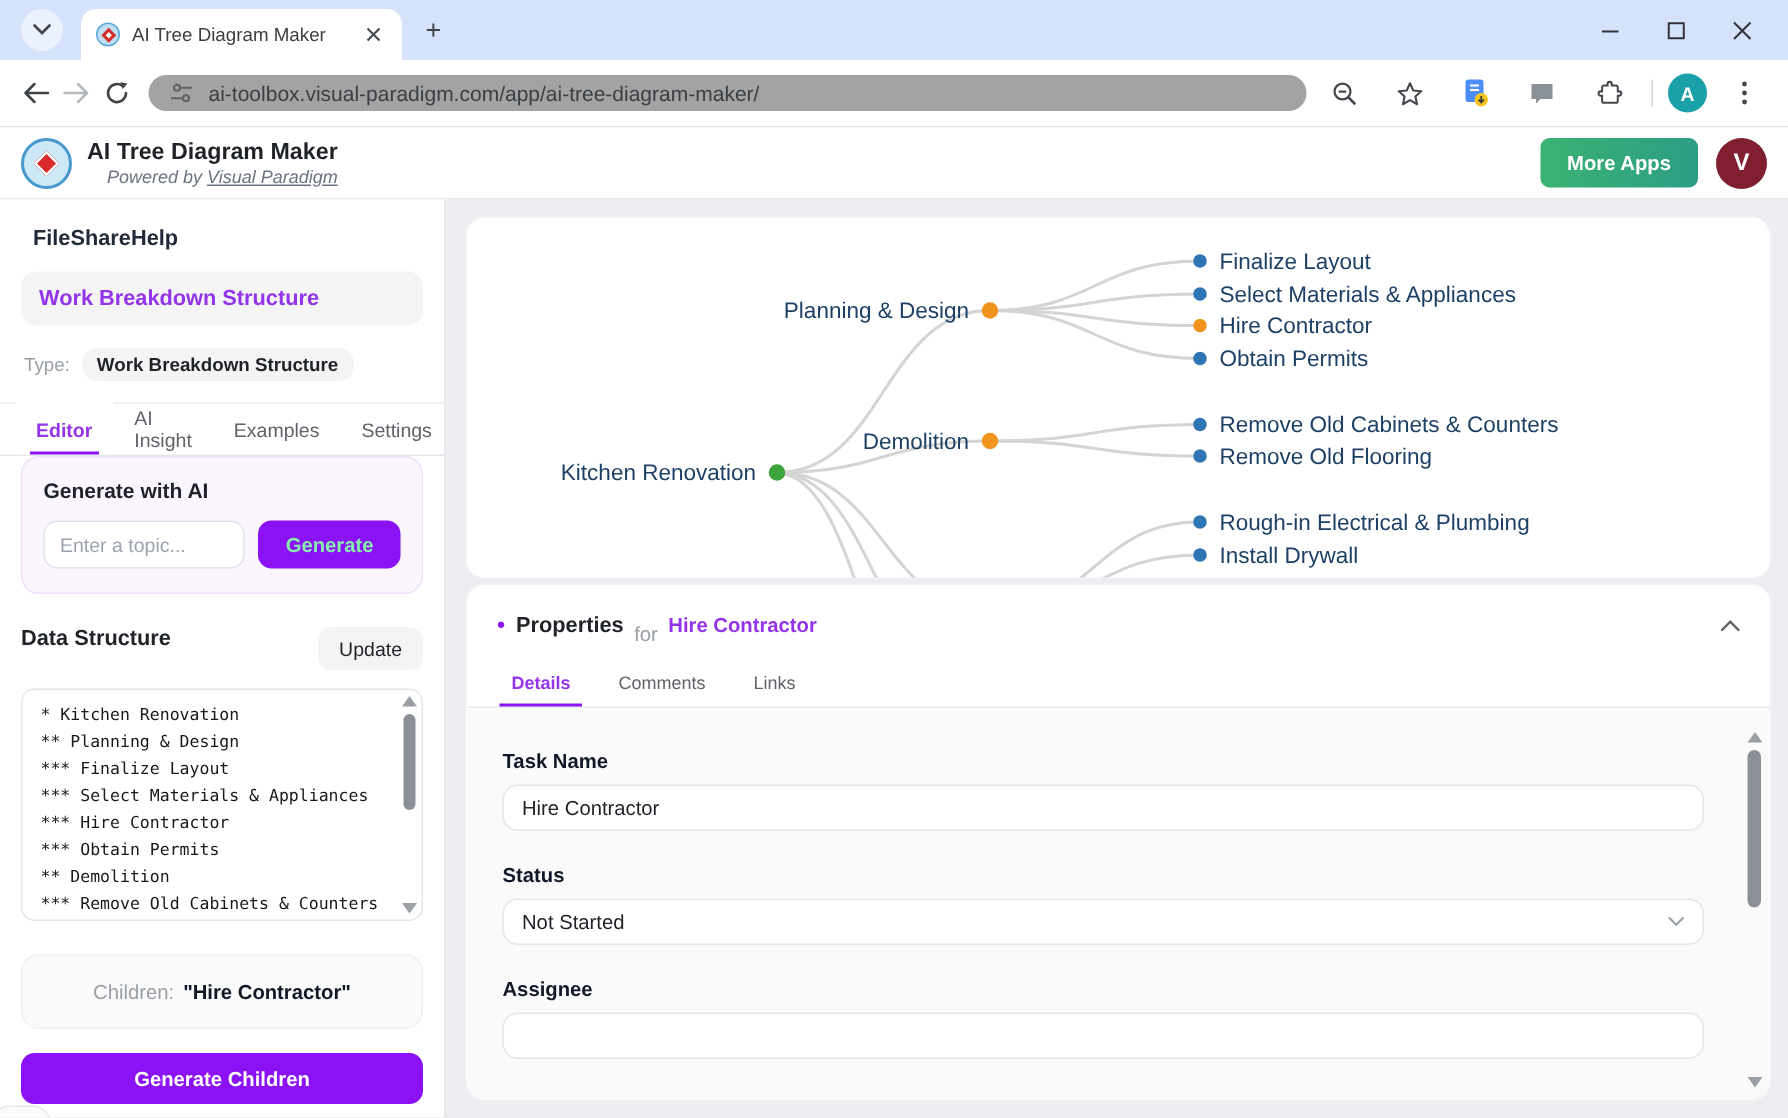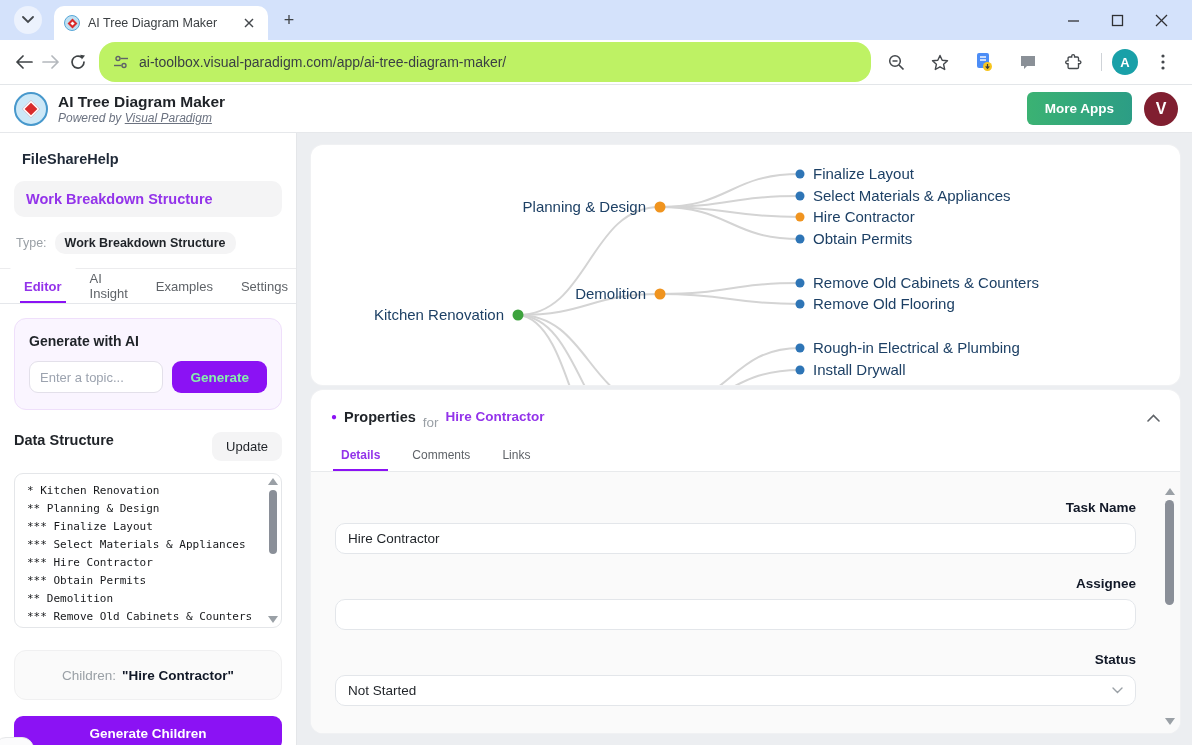--- a/index.html
+++ b/index.html
@@ -14,33 +14,33 @@
   .favicon { width:16px; height:16px; border-radius:50%; background:#bfe0f2; border:1px solid #58a7d8; position:relative; flex:0 0 16px; }
   .favicon::before { content:""; position:absolute; left:4px; top:4px; width:7px; height:7px; background:#d92b2b; transform:rotate(45deg); }
   .favicon::after { content:""; position:absolute; left:6px; top:6px; width:3px; height:3px; background:#fff; transform:rotate(45deg); }
   .tab-close { width:18px; height:18px; border-radius:50%; display:flex; align-items:center; justify-content:center; color:#45494d; font-size:13px; }
   .newtab-btn { width:26px; height:26px; margin-left:8px; border-radius:50%; display:flex; align-items:center; justify-content:center; color:#3f4346; font-size:18px; }
   .win-controls { position:absolute; right:0; top:0; height:40px; display:flex; align-items:center; gap:26px; padding-right:22px; }
   .win-btn { width:18px; height:18px; display:flex; align-items:center; justify-content:center; }
 
   .toolbar { height:45px; background:#fff; display:flex; align-items:center; border-bottom:1px solid #e3e6e9; padding:0 10px; }
   .nav-icon { width:32px; height:32px; border-radius:50%; display:flex; align-items:center; justify-content:center; margin:0 3px; }
-  .omnibox { flex:0 0 772px; height:40px; margin-left:8px; background:#bef264; border-radius:16px; display:flex; align-items:center; padding:0 14px; }
+  .omnibox { flex:0 0 772px; height:24px; margin-left:8px; background:#a3a3a3; border-radius:16px; display:flex; align-items:center; padding:0 14px; }
   .omnibox-url { font-size:14px; color:#3a3f44; margin-left:10px; }
   .toolbar-right { display:flex; align-items:center; margin-left:6px; gap:6px; }
   .ext-sep { width:1px; height:18px; background:#cfd3d8; margin:0 4px; }
   .avatar-a { width:26px; height:26px; border-radius:50%; background:#19a0a8; color:#fff; font-size:13px; font-weight:bold; display:flex; align-items:center; justify-content:center; }
 
   
   .app-header { height:48px; background:#fff; border-bottom:1px solid #e6e8eb; display:flex; align-items:center; padding:0 14px; }
   .vp-logo { width:34px; height:34px; border-radius:50%; background:#cde8f7; border:2px solid #4798cc; position:relative; }
   .vp-logo::before { content:""; position:absolute; left:9px; top:9px; width:12px; height:12px; background:#d92b2b; transform:rotate(45deg); box-shadow:0 0 0 1.5px #fff inset; }
   .app-title-wrap { margin-left:10px; }
   .app-title { font-size:15.5px; font-weight:bold; color:#1f2328; }
-  .powered { font-size:12px; color:#6b7280; font-style:italic; }
+  .powered { font-size:12px; color:#6b7280; font-style:italic;text-align:right; }
   .powered a { color:#6b7280; }
   .header-right { margin-left:auto; display:flex; align-items:center; gap:12px; }
   .more-apps { background:linear-gradient(90deg,#3bb273,#2c9d85); color:#fff; font-size:13.5px; font-weight:bold; border:none; border-radius:6px; padding:9px 18px; }
   .avatar-v { width:34px; height:34px; border-radius:50%; background:#801f30; color:#fff; font-weight:bold; font-size:16px; display:flex; align-items:center; justify-content:center; }
 
   
   .app-body { display:flex; height:612px; }
   .sidebar { width:297px; background:#fff; border-right:1px solid #e4e6e9; padding:10px 14px 0; position:relative; overflow:hidden; }
   .main { flex:1; position:relative; }
 
@@ -49,21 +49,21 @@
   .menu-item { font-size:14.5px; color:#1f2937; font-weight:bold; }
   .doc-title-box { margin-top:12px; background:#f4f4f5; border-radius:10px; padding:9px 12px; }
   .doc-title { color:#9333ea; font-size:14.5px; font-weight:bold; }
   .type-row { margin-top:15px; display:flex; align-items:center; gap:8px; padding-left:2px; }
   .type-label { color:#9aa0a6; font-size:12.5px; }
   .type-pill { background:#f4f4f5; border-radius:10px; padding:4px 10px; font-size:12.5px; color:#1f2328; font-weight:bold; }
   .side-tabs { margin:14px -14px 0; border-top:1px solid #ececee; border-bottom:1px solid #e5e7eb; display:flex; padding:0 10px; height:36px; align-items:stretch; }
   .side-tab { font-size:13px; color:#5f6368; display:flex; align-items:center; padding:0 14px; position:relative; }
   .side-tab.active { color:#9333ea; font-weight:bold; background:#fff; border-radius:8px 8px 0 0; margin-top:-6px; padding-top:6px; }
   .side-tab.active::after { content:""; position:absolute; left:10px; right:10px; bottom:0; height:2.5px; background:#8b12f4; }
-  .gen-panel { margin-top:14px; background:#faf5ff; border:1px solid #efdffb; border-radius:12px; padding:14px 14px 16px; }
+  .gen-panel { background:#faf5ff; border:1px solid #efdffb; border-radius:12px; padding:14px 14px 16px; }
   .gen-title { font-size:14px; font-weight:bold; color:#1f2328; }
   .gen-row { display:flex; gap:9px; margin-top:12px; }
   .gen-input { flex:1; min-width:0; height:32px; border:1px solid #e3e0ea; border-radius:9px; padding:0 10px; font-size:13px; color:#1f2328; background:#fff; font-family:"Liberation Sans",sans-serif; }
   .gen-input::placeholder { color:#9ca3af; }
   .gen-btn { background:#8b12f4; color:#86efac; border:none; border-radius:9px; font-size:13.5px; font-weight:bold; padding:0 18px; height:32px; }
   .ds-head { display:flex; align-items:flex-start; margin-top:22px; }
   .ds-title { font-size:14.5px; font-weight:bold; color:#1f2328; }
   .update-btn { margin-left:auto; background:#f4f4f5; border:none; border-radius:9px; font-size:13px; color:#1f2328; padding:7px 14px; }
   .ds-box { margin-top:12px; height:155px; border:1px solid #e4e6e9; border-radius:9px; background:#fff; position:relative; overflow:hidden; padding:8px 0 0 12px; }
   .ds-text { width:232px; font-family:"DejaVu Sans Mono", monospace; font-size:11px; line-height:18px; color:#16181b; white-space:pre-wrap; word-break:break-word; }
@@ -88,21 +88,21 @@
   .props-bullet { color:#8b12f4; font-size:10px; }
   .props-title { font-size:14.5px; font-weight:bold; color:#1f2328; }
   .props-for { font-size:13.5px; color:#9aa0a6;margin-top:12px; }
   .props-target { font-size:13.5px; color:#9333ea; font-weight:bold; }
   .props-collapse { margin-left:auto; }
   .props-tabs { display:flex; padding:0 14px; border-bottom:1px solid #e8eaec; height:33px; }
   .props-tab { font-size:12px; color:#5f6368; padding:0 16px; display:flex; align-items:center; position:relative; }
   .props-tab.active { color:#9333ea; font-weight:bold; }
   .props-tab.active::after { content:""; position:absolute; left:8px; right:8px; bottom:0; height:2.5px; background:#8b12f4; }
   .props-content { background:#fafafa; height:100%; padding:28px 44px 0 24px; position:relative; }
-  .field-label { font-size:13.5px; font-weight:bold; color:#111827; margin-bottom:8px;text-align:right; }
+  .field-label { font-size:13.5px; font-weight:bold; color:#111827; margin-bottom:8px; }
   .field-input { width:100%; height:31px; border:1px solid #e3e6ea; border-radius:10px; background:#fff; font-size:13.5px; color:#1f2328; padding:0 12px; font-family:"Liberation Sans",sans-serif; }
   .field-group { margin-bottom:22px; }
   .select-box { width:100%; height:31px; border:1px solid #e3e6ea; border-radius:10px; background:#fff; font-size:13.5px; color:#1f2328; padding:0 12px; display:flex; align-items:center; }
   .select-box svg { margin-left:auto; }
   .props-scroll { position:absolute; top:96px; right:4px; bottom:6px; width:12px; }
   .props-scroll .thumb { position:absolute; top:14px; left:1px; width:9px; height:105px; background:#8a8f98; border-radius:5px; }
   .cursor { position:absolute; left:891px; top:217px; width:20px; height:24px; pointer-events:none; z-index:50; }
 </style>
 </head>
 <body>
@@ -348,32 +348,32 @@
         <span class="props-tab active">Details</span>
         <span class="props-tab">Comments</span>
         <span class="props-tab">Links</span>
       </div>
       <div class="props-content">
         <div class="field-group">
           <div class="field-label">Task Name</div>
           <input class="field-input" value="Hire Contractor" style="">
         </div>
         <div class="field-group">
-          <div class="field-label">Assignee</div>
-          <input class="field-input" value="" style="">
-        </div>
-        <div class="field-group">
           <div class="field-label">Status</div>
           <div class="select-box">
             <span>Not Started</span>
             <svg width="11" height="7" viewBox="0 0 11 7">
                 <polyline points="1,1 5.5,5.5 10,1" fill="none" stroke="#9aa0a6" stroke-width="1.4" stroke-linecap="round"></polyline>
               </svg>
           </div>
         </div>
+        <div class="field-group">
+          <div class="field-label">Assignee</div>
+          <input class="field-input" value="" style="">
+        </div>
       </div>
       <div class="props-scroll">
         <div class="arrow-up"></div>
         <div class="thumb"></div>
         <div class="arrow-down"></div>
       </div>
     </div>
 
     <svg class="cursor" viewBox="0 0 24 28">
       <path d="M9.2 2.6c0-1 .8-1.8 1.7-1.8 1 0 1.7.8 1.7 1.8v7.1h.7c.3-.8 1.1-1.4 2-1.4.7 0 1.3.3 1.7.9.4-.4.9-.6 1.5-.6 1.1 0 2 .8 2.1 1.9 0 0 .2 3.7-.8 6.1-.9 2.4-2.6 3.5-5.3 3.5-3 0-4.1-1-5.5-2.9-.9-1.3-3-4.5-3-4.5-.5-.7-.3-1.6.4-2.1.7-.5 1.7-.3 2.3.3l.5.7V2.6z" fill="#fff" stroke="#2b2b2b" stroke-width="1.3" stroke-linejoin="round"></path>

